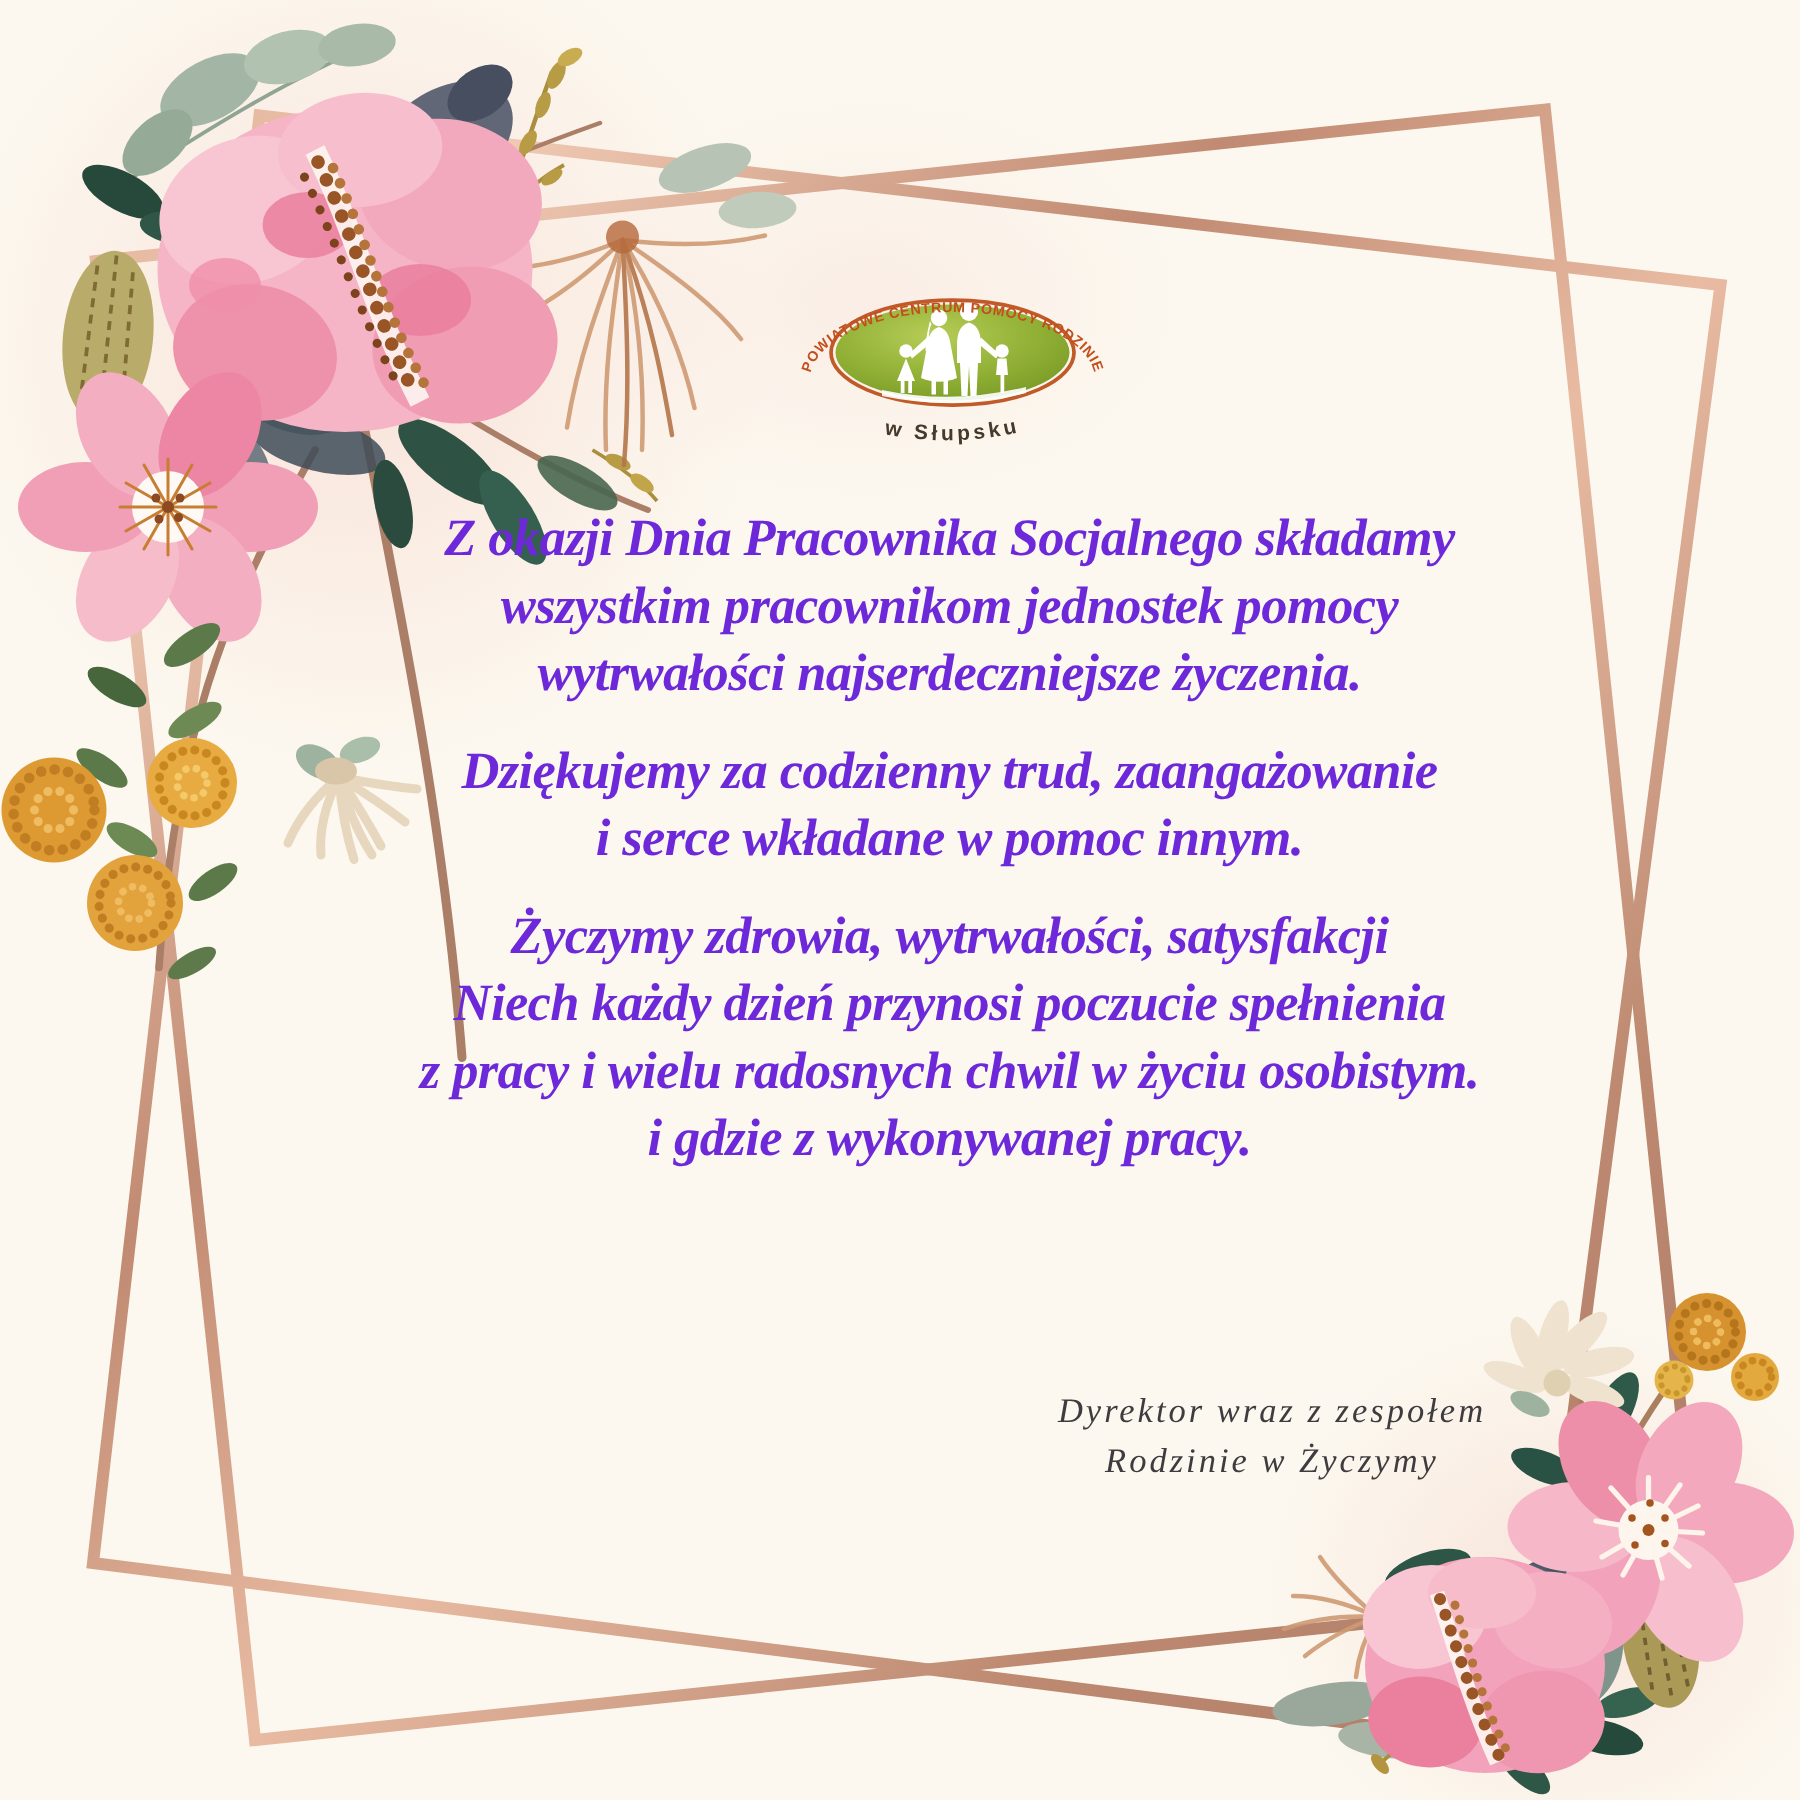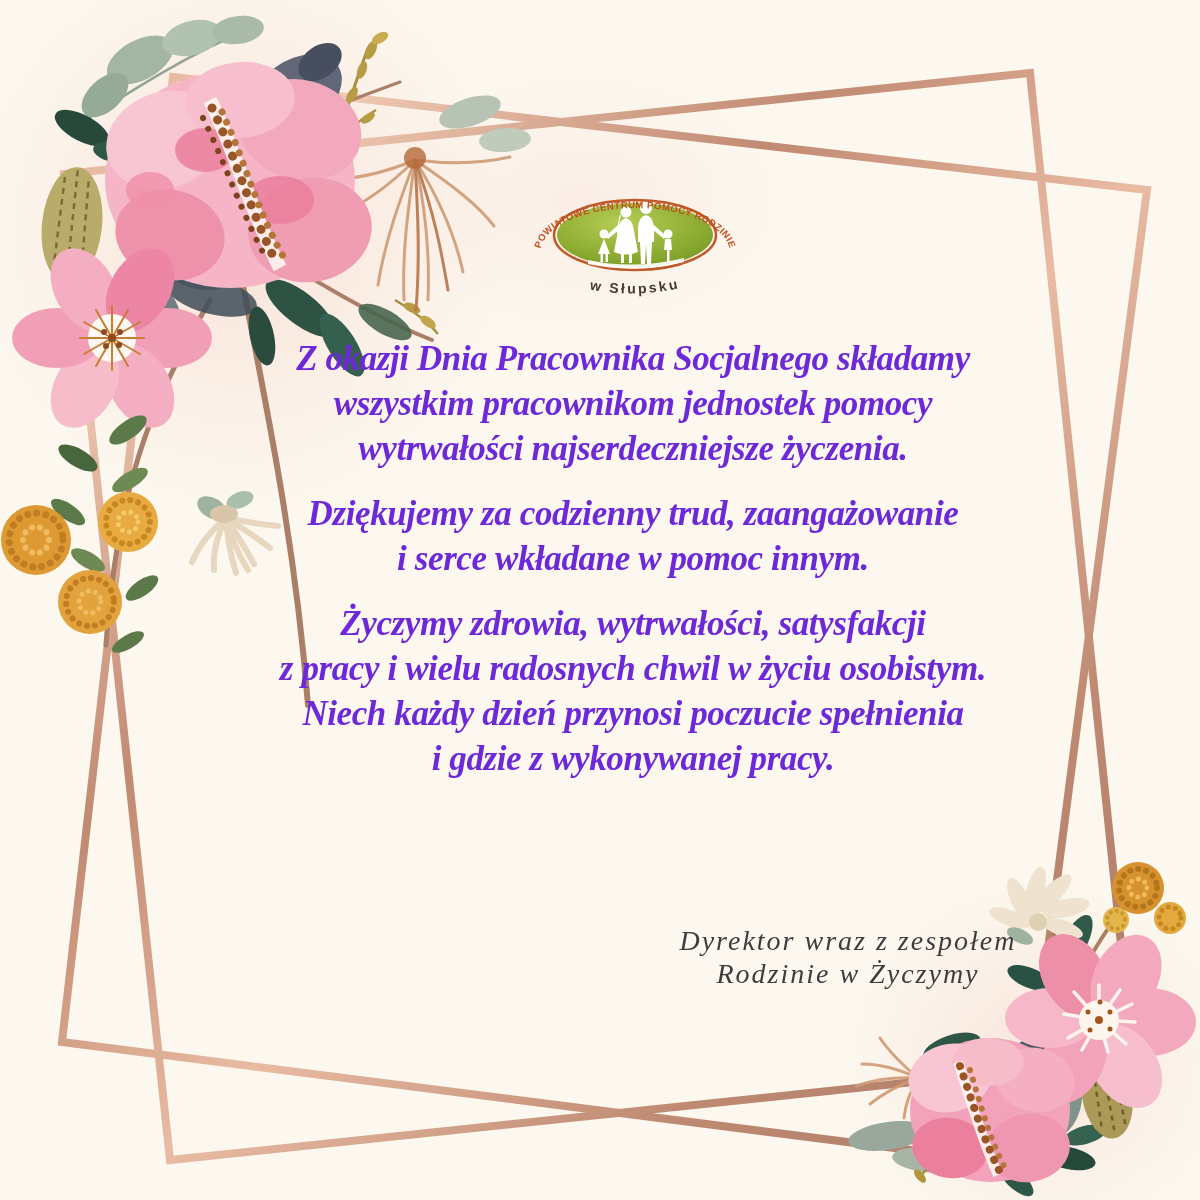--- a/index.html
+++ b/index.html
@@ -27,21 +27,21 @@
     text-align:center;color:#6d28d9;
     font-style:italic;font-weight:700;font-size:35px;line-height:45px;
     letter-spacing:-0.4px;
     margin-left:16px;
   }
   .message .para{margin:0 0 20px 0;}
   .message .line{white-space:nowrap;}
   .signature{
     position:absolute;left:848px;top:924px;transform:translateX(-50%);
     text-align:center;color:#3e3c3f;
-    font-style:italic;font-weight:400;font-size:28px;line-height:33px;
+    font-style:italic;font-weight:400;font-size:23px;line-height:33px;
     letter-spacing:2px;
   }
   .signature .line{white-space:nowrap;}
 </style>
 </head>
 <body>
 
 <div class="card">
 
   <div class="tint tint-tl"></div>
@@ -402,22 +402,22 @@
       <div class="line">Z okazji Dnia Pracownika Socjalnego składamy</div>
       <div class="line">wszystkim pracownikom jednostek pomocy</div>
       <div class="line">wytrwałości najserdeczniejsze życzenia.</div>
     </div>
     <div class="para">
       <div class="line">Dziękujemy za codzienny trud, zaangażowanie</div>
       <div class="line">i serce wkładane w pomoc innym.</div>
     </div>
     <div class="para">
       <div class="line">Życzymy zdrowia, wytrwałości, satysfakcji</div>
+      <div class="line">Niech każdy dzień przynosi poczucie spełnienia</div>
       <div class="line">z pracy i wielu radosnych chwil w życiu osobistym.</div>
-      <div class="line">Niech każdy dzień przynosi poczucie spełnienia</div>
       <div class="line">i gdzie z wykonywanej pracy.</div>
     </div>
   </div>
 
   <div class="signature">
     <div class="line">Dyrektor wraz z zespołem</div>
     <div class="line">Rodzinie w Życzymy</div>
   </div>
 
 </div>

